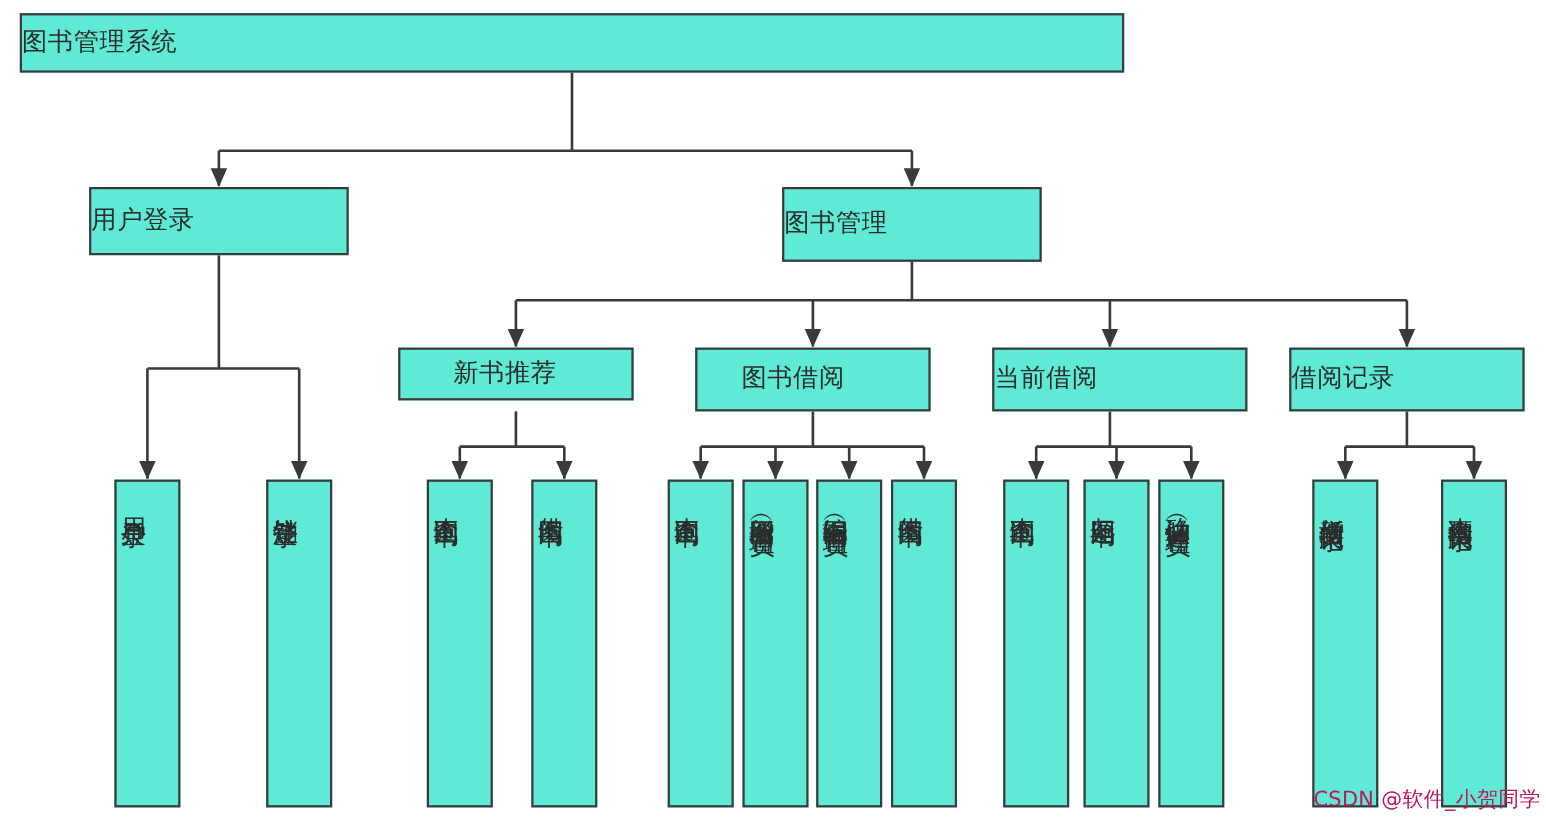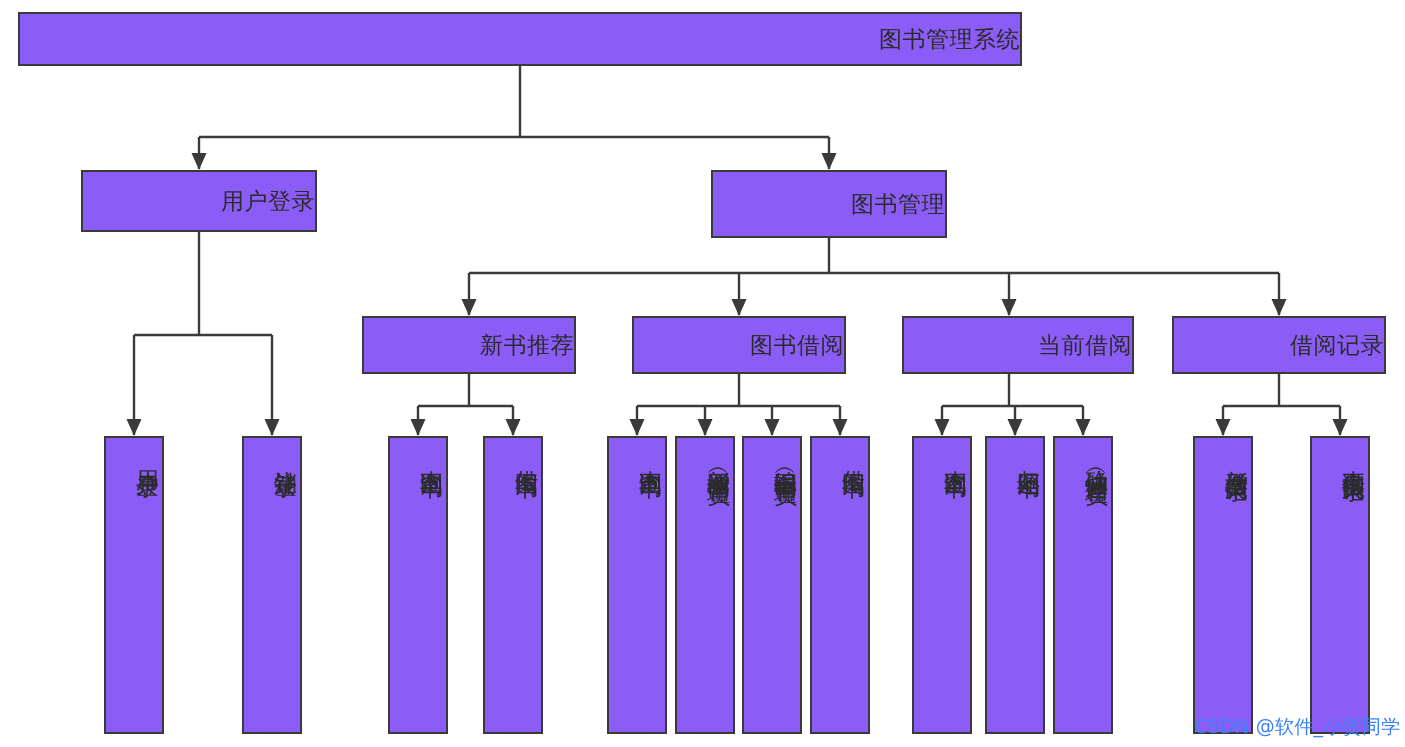--- a/index.html
+++ b/index.html
@@ -21,26 +21,27 @@
     position: absolute;
     left: 0;
     top: 0;
     width: 1405px;
     height: 747px;
     pointer-events: none;
   }
   .node {
     position: absolute;
     box-sizing: border-box;
-    background: #8b5cf6;
+    background: #5eead4;
     border: 2px solid #3a3a3a;
     display: flex;
     align-items: center;
-    justify-content: flex-end;
+    justify-content: flex-start;
     color: #2b2b2b;
+    font-family: Liberation Mono, monospace;
   }
   .node-label {
     display: block;
     line-height: 1.08;
     letter-spacing: 0.5px;
     white-space: nowrap;
     text-align: center;
   }
   .node.horizontal .node-label {
     font-size: 23px;
@@ -57,21 +58,21 @@
     text-orientation: upright;
     font-size: 23px;
     line-height: 1.22;
     letter-spacing: 2px;
   }
   #watermark {
     position: absolute;
     left: 1194px;
     top: 714px;
     font-size: 19px;
-    color: #3b82f6;
+    color: #be185d;
     white-space: nowrap;
     letter-spacing: 0.3px;
   }
 </style>
 </head>
 <body>
 
 <div id="diagram-root">
 
   <svg id="edges-layer" viewBox="0 0 1405 747">
@@ -132,21 +133,21 @@
   <div id="nodes-layer">
       <div class="node horizontal root" style="left: 18px; top: 12px; width: 1004px; height: 54px;">
         <span class="node-label">图书管理系统</span>
       </div>
       <div class="node horizontal" style="left: 81px; top: 170px; width: 236px; height: 62px;">
         <span class="node-label">用户登录</span>
       </div>
       <div class="node horizontal" style="left: 711px; top: 170px; width: 236px; height: 68px;">
         <span class="node-label">图书管理</span>
       </div>
-      <div class="node horizontal" style="left: 362px; top: 316px; width: 214px; height: 58px;">
+      <div class="node horizontal" style="left: 362px; top: 316px; width: 214px; height: 48px; padding-left: 48px;">
         <span class="node-label">新书推荐</span>
       </div>
       <div class="node horizontal" style="left: 632px; top: 316px; width: 214px; height: 58px; padding-left: 40px;">
         <span class="node-label">图书借阅</span>
       </div>
       <div class="node horizontal" style="left: 902px; top: 316px; width: 232px; height: 58px;">
         <span class="node-label">当前借阅</span>
       </div>
       <div class="node horizontal" style="left: 1172px; top: 316px; width: 214px; height: 58px;">
         <span class="node-label">借阅记录</span>

